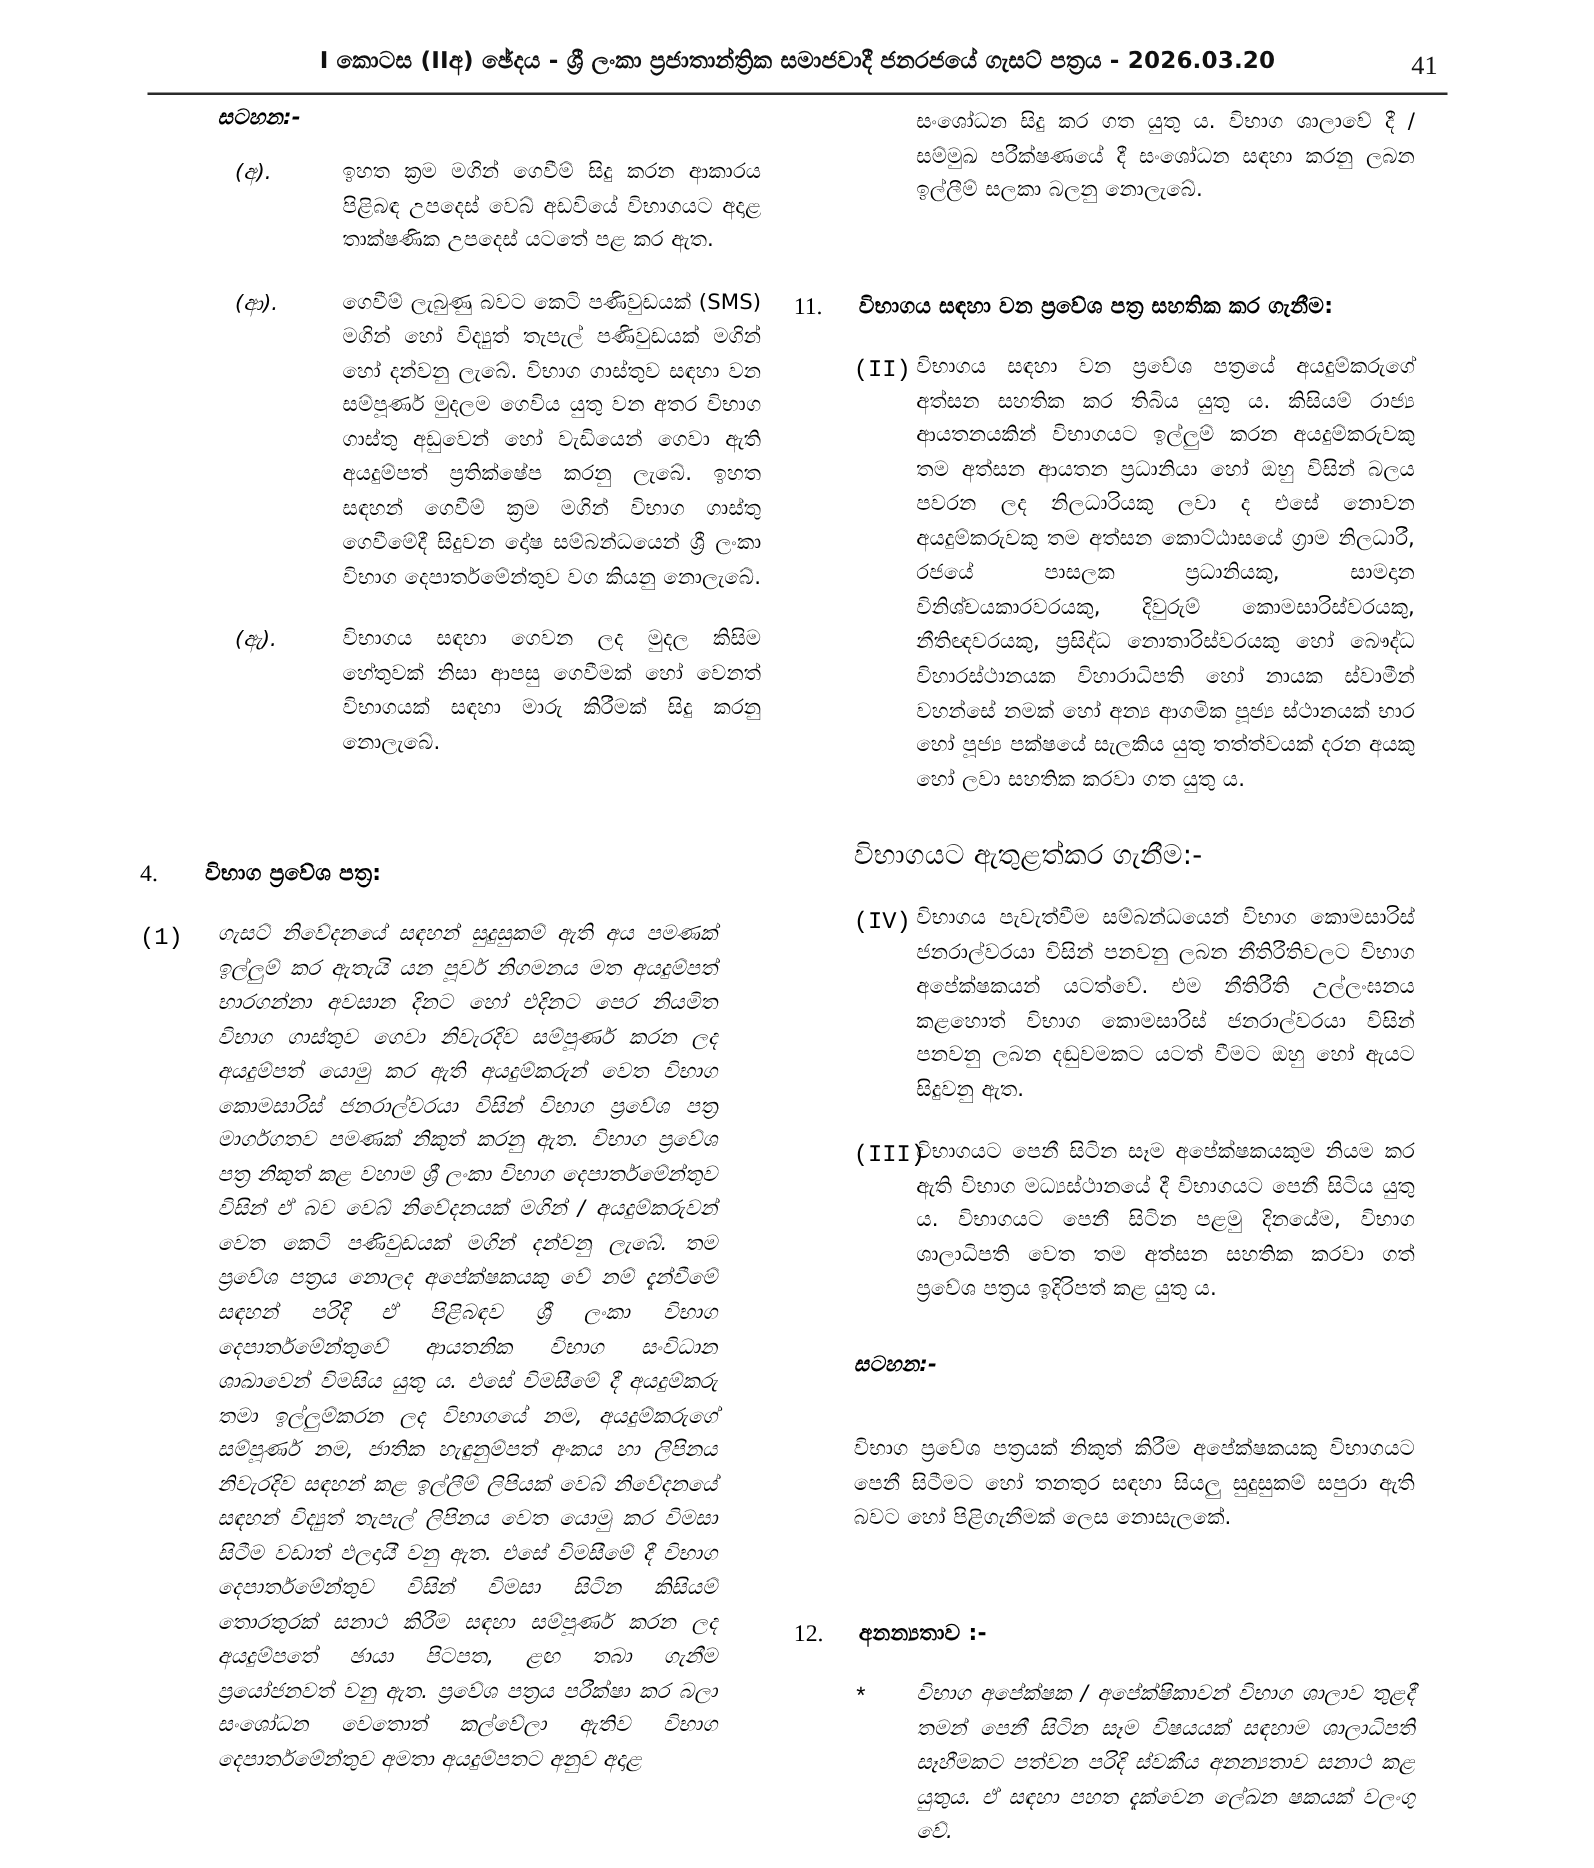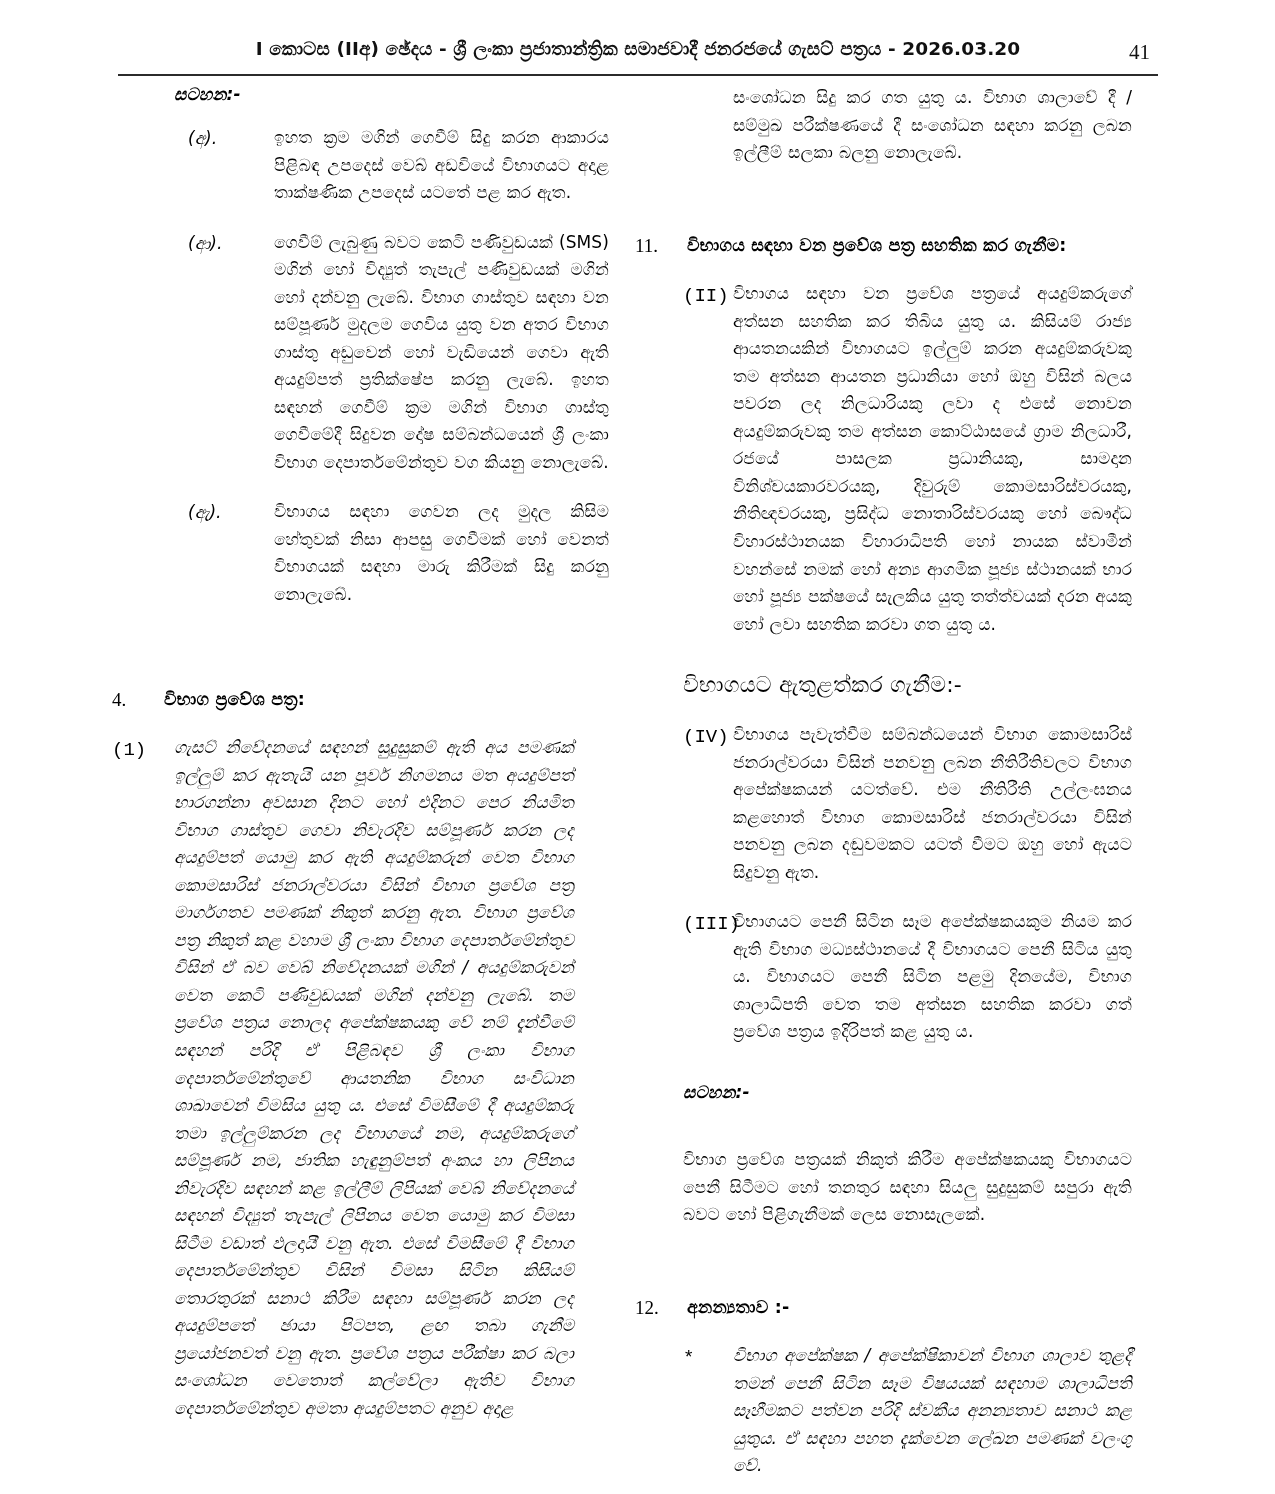--- a/index.html
+++ b/index.html
@@ -269,18 +269,18 @@
 
     <div class="spacer-s"></div>
 
     <div class="section">
       <span class="section-num">12.</span>
       <span class="section-title">අනන්‍යතාව :-</span>
     </div>
 
     <div class="item star">
       <span class="item-marker">*</span>
-      <span class="item-body ital">විභාග අපේක්ෂක / අපේක්ෂිකාවන් විභාග ශාලාව තුළදී තමන් පෙනී සිටින සෑම විෂයයක් සඳහාම ශාලාධිපති සෑහීමකට පත්වන පරිදි ස්වකීය අනන්‍යතාව සනාථ කළ යුතුය. ඒ සඳහා පහත දැක්වෙන ලේඛන පමණක් වලංගු වේ.</span>
+      <span class="item-body ital">විභාග අපේක්ෂක / අපේක්ෂිකාවන් විභාග ශාලාව තුළදී තමන් පෙනී සිටින සෑම විෂයයක් සඳහාම ශාලාධිපති සෑහීමකට පත්වන පරිදි ස්වකීය අනන්‍යතාව සනාථ කළ යුතුය. ඒ සඳහා පහත දැක්වෙන ලේඛන ෂකයක් වලංගු වේ.</span>
     </div>
 
   </div>
 
 </div>
 
 </body></html>

